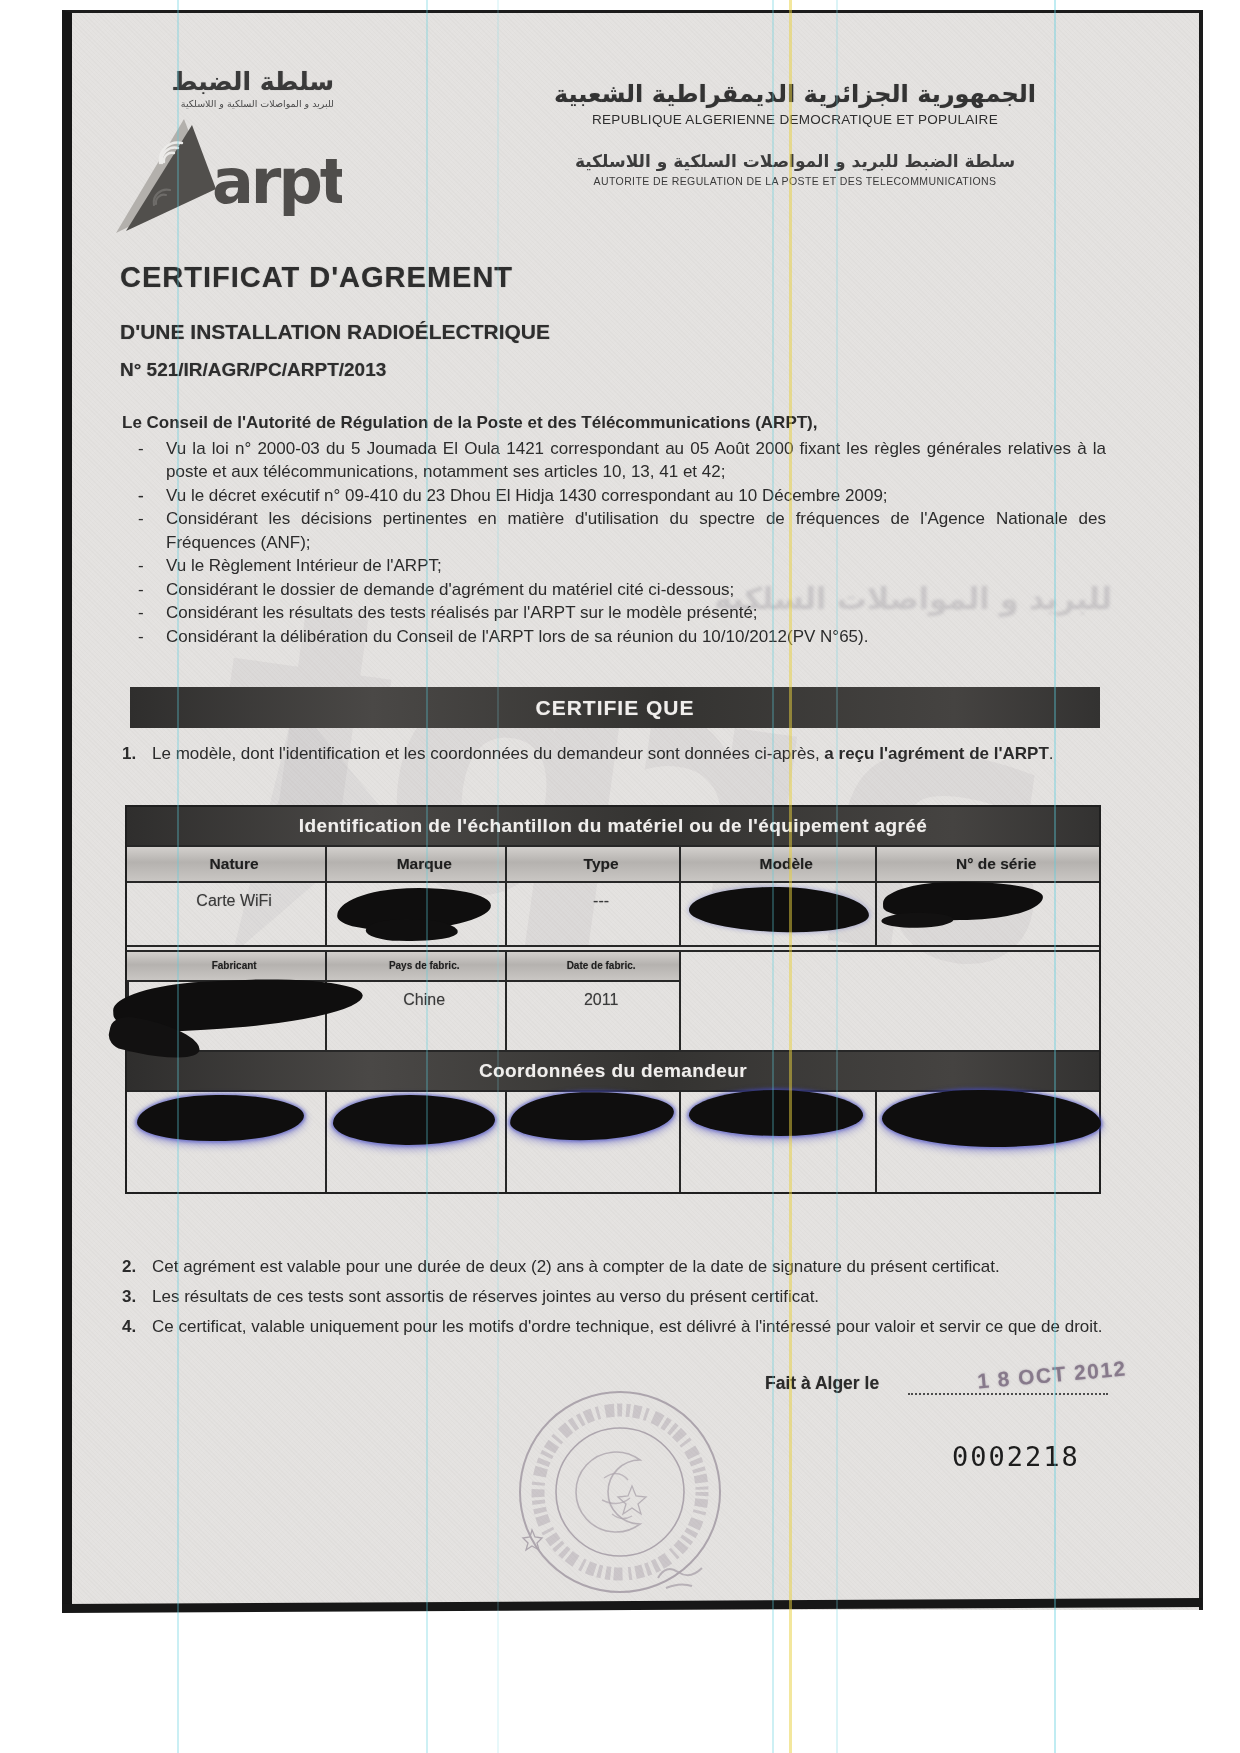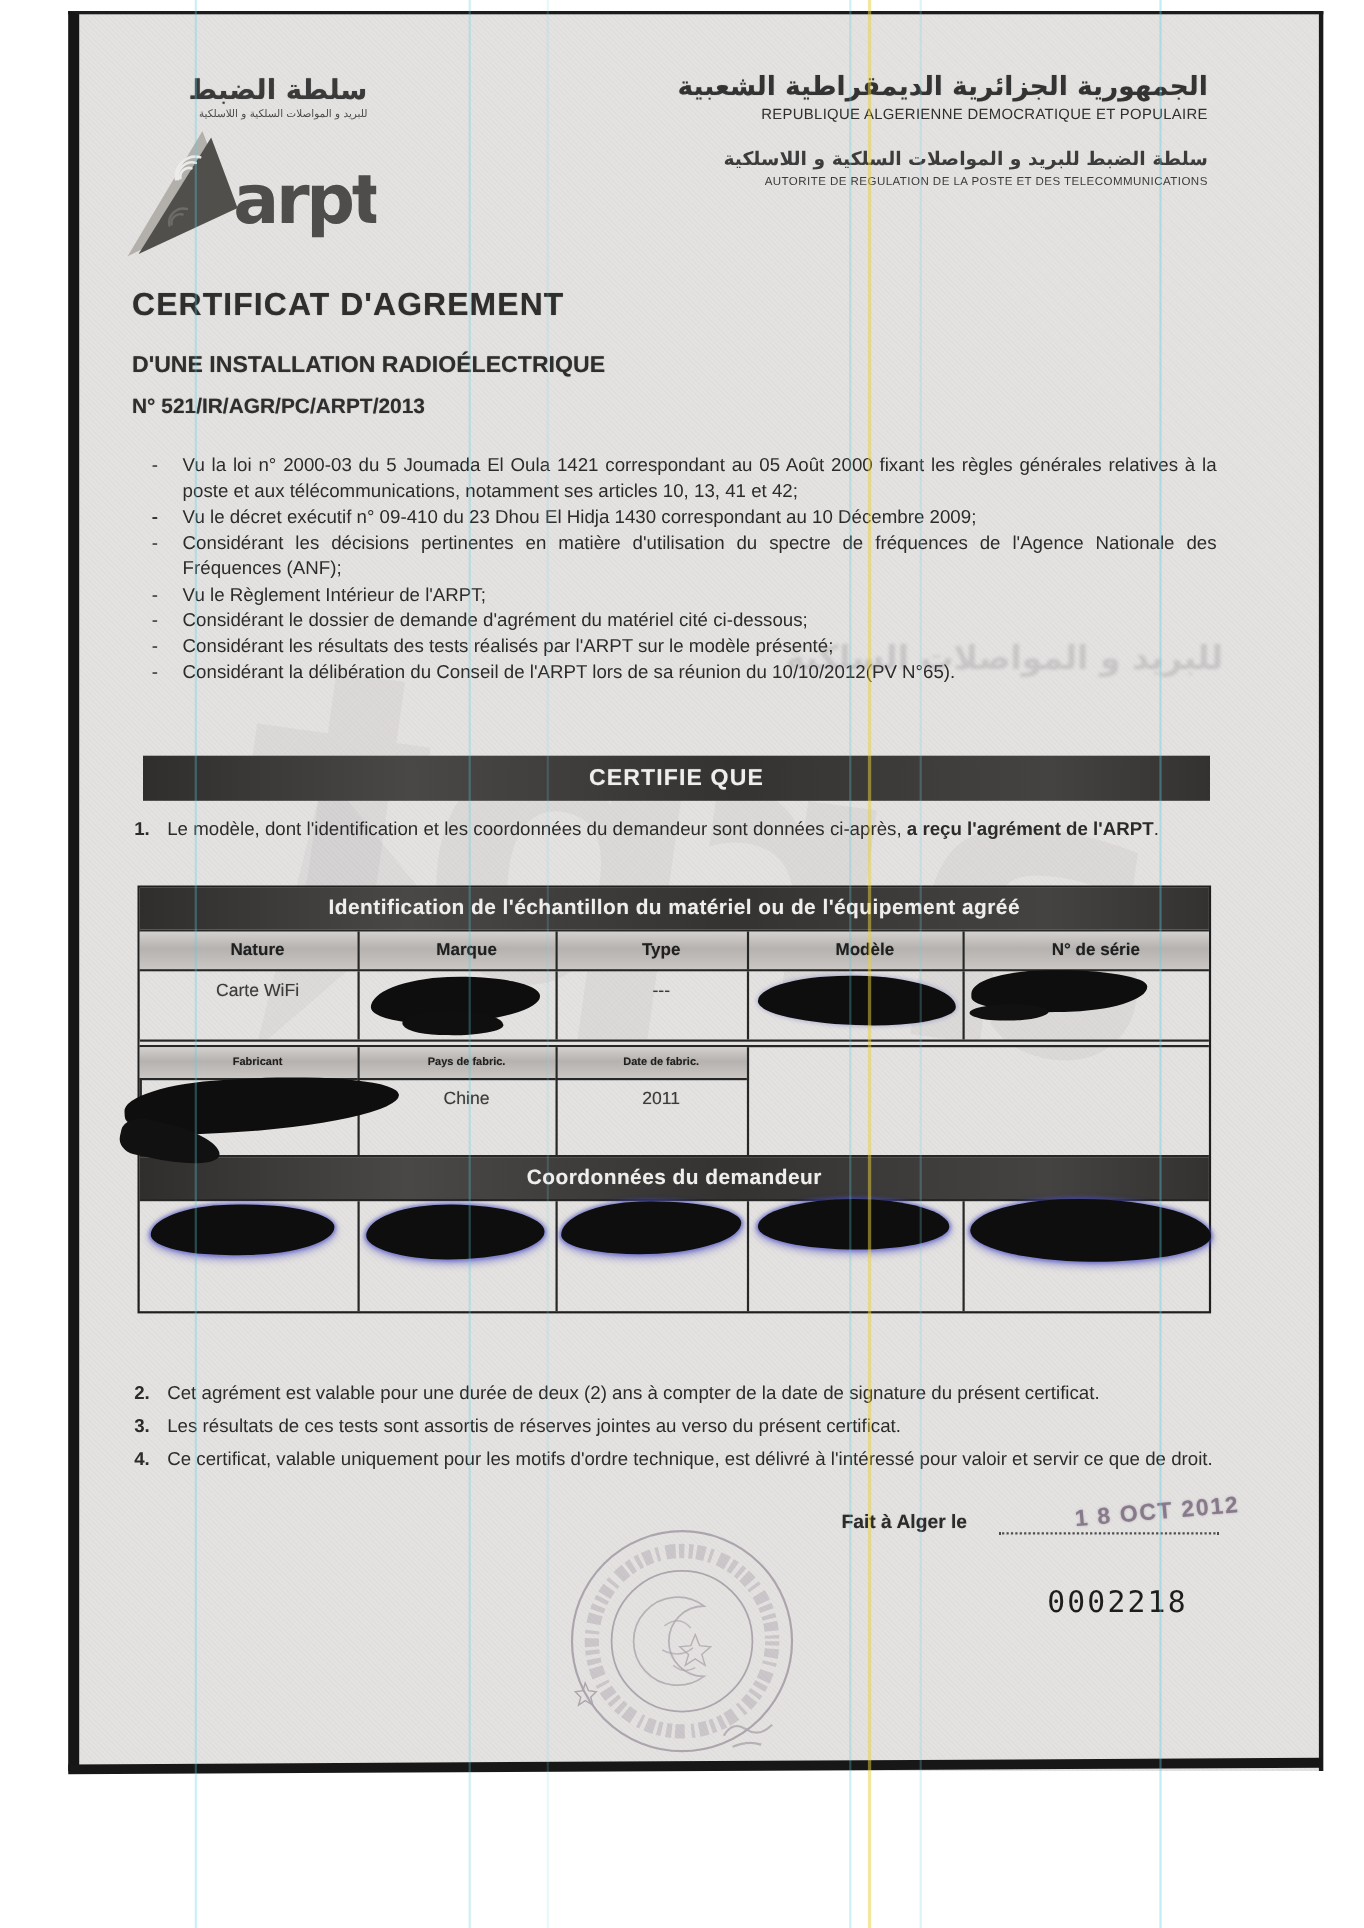--- a/index.html
+++ b/index.html
@@ -15,21 +15,21 @@
     transform:rotate(-0.3deg);z-index:6;}
   
   .streak{position:absolute;top:0;height:1753px;z-index:10;pointer-events:none;}
   
   .logo-block{position:absolute;left:38px;top:55px;width:232px;z-index:2;}
   .logo-ar-title{font-family:"DejaVu Sans",sans-serif;font-weight:bold;font-size:25px;line-height:28px;
      text-align:right;padding-right:8px;color:#3a3a3a;text-shadow:0 0 1px rgba(40,40,40,.4);}
   .logo-ar-sub{font-family:"DejaVu Sans",sans-serif;font-size:9.5px;text-align:right;padding-right:8px;
      color:#4a4a4a;margin-top:2px;}
   .logo-svg{position:absolute;left:0;top:47px;}
-  .gov-header{position:absolute;left:420px;top:50px;width:606px;text-align:right;z-index:2;}
+  .gov-header{position:absolute;left:420px;top:66px;width:606px;text-align:center;z-index:2;}
   .gov-ar1{font-family:"DejaVu Sans",sans-serif;font-weight:bold;font-size:24px;line-height:30px;color:#333;
      text-shadow:0 0 1px rgba(40,40,40,.35);}
   .gov-fr1{font-size:13.5px;letter-spacing:.3px;color:#2e2e2e;margin-top:3px;}
   .gov-ar2{font-family:"DejaVu Sans",sans-serif;font-weight:bold;font-size:17px;color:#3c3c3c;margin-top:24px;}
   .gov-fr2{font-size:10.5px;letter-spacing:.4px;color:#3a3a3a;margin-top:4px;}
   
   .title-block{position:absolute;left:48px;top:248px;width:980px;text-align:left;z-index:2;}
   .title-1{font-size:29px;font-weight:bold;letter-spacing:1px;color:#2e2e2e;text-shadow:0 0 1px rgba(40,40,40,.5);}
   .title-2{font-size:21px;font-weight:bold;margin-top:26px;color:#2e2e2e;text-shadow:0 0 1px rgba(40,40,40,.45);}
   .title-3{font-size:19px;font-weight:bold;margin-top:15px;color:#2e2e2e;text-shadow:0 0 1px rgba(40,40,40,.45);}
@@ -146,20 +146,21 @@
       <div class="gov-fr2">AUTORITE DE REGULATION DE LA POSTE ET DES TELECOMMUNICATIONS</div>
     </div>
 
     <div class="title-block">
       <div class="title-1">CERTIFICAT D'AGREMENT</div>
       <div class="title-2">D'UNE INSTALLATION RADIOÉLECTRIQUE</div>
       <div class="title-3">N° 521/IR/AGR/PC/ARPT/2013</div>
     </div>
 
     <div class="preamble">
+      <div class="preamble-intro">Le Conseil de l'Autorité de Régulation de la Poste et des Télécommunications (ARPT),</div>
       <ul class="vu-list">
         <li><span class="dash">-</span><span>Vu la loi n° 2000-03 du 5 Joumada El Oula 1421 correspondant au 05 Août 2000 fixant les règles générales relatives à la poste et aux télécommunications, notamment ses articles 10, 13, 41 et 42;</span></li>
         <li><span class="dash">-</span></li>
         <li><span class="dash">-</span><span>Vu le décret exécutif n° 09-410 du 23 Dhou El Hidja 1430 correspondant au 10 Décembre 2009;</span></li>
         <li><span class="dash">-</span><span>Considérant les décisions pertinentes en matière d'utilisation du spectre de fréquences de l'Agence Nationale des Fréquences (ANF);</span></li>
         <li><span class="dash">-</span><span>Vu le Règlement Intérieur de l'ARPT;</span></li>
         <li><span class="dash">-</span><span>Considérant le dossier de demande d'agrément du matériel cité ci-dessous;</span></li>
         <li><span class="dash">-</span><span>Considérant les résultats des tests réalisés par l'ARPT sur le modèle présenté;</span></li>
         <li><span class="dash">-</span><span>Considérant la délibération du Conseil de l'ARPT lors de sa réunion du 10/10/2012(PV N°65).</span></li>
       </ul>

